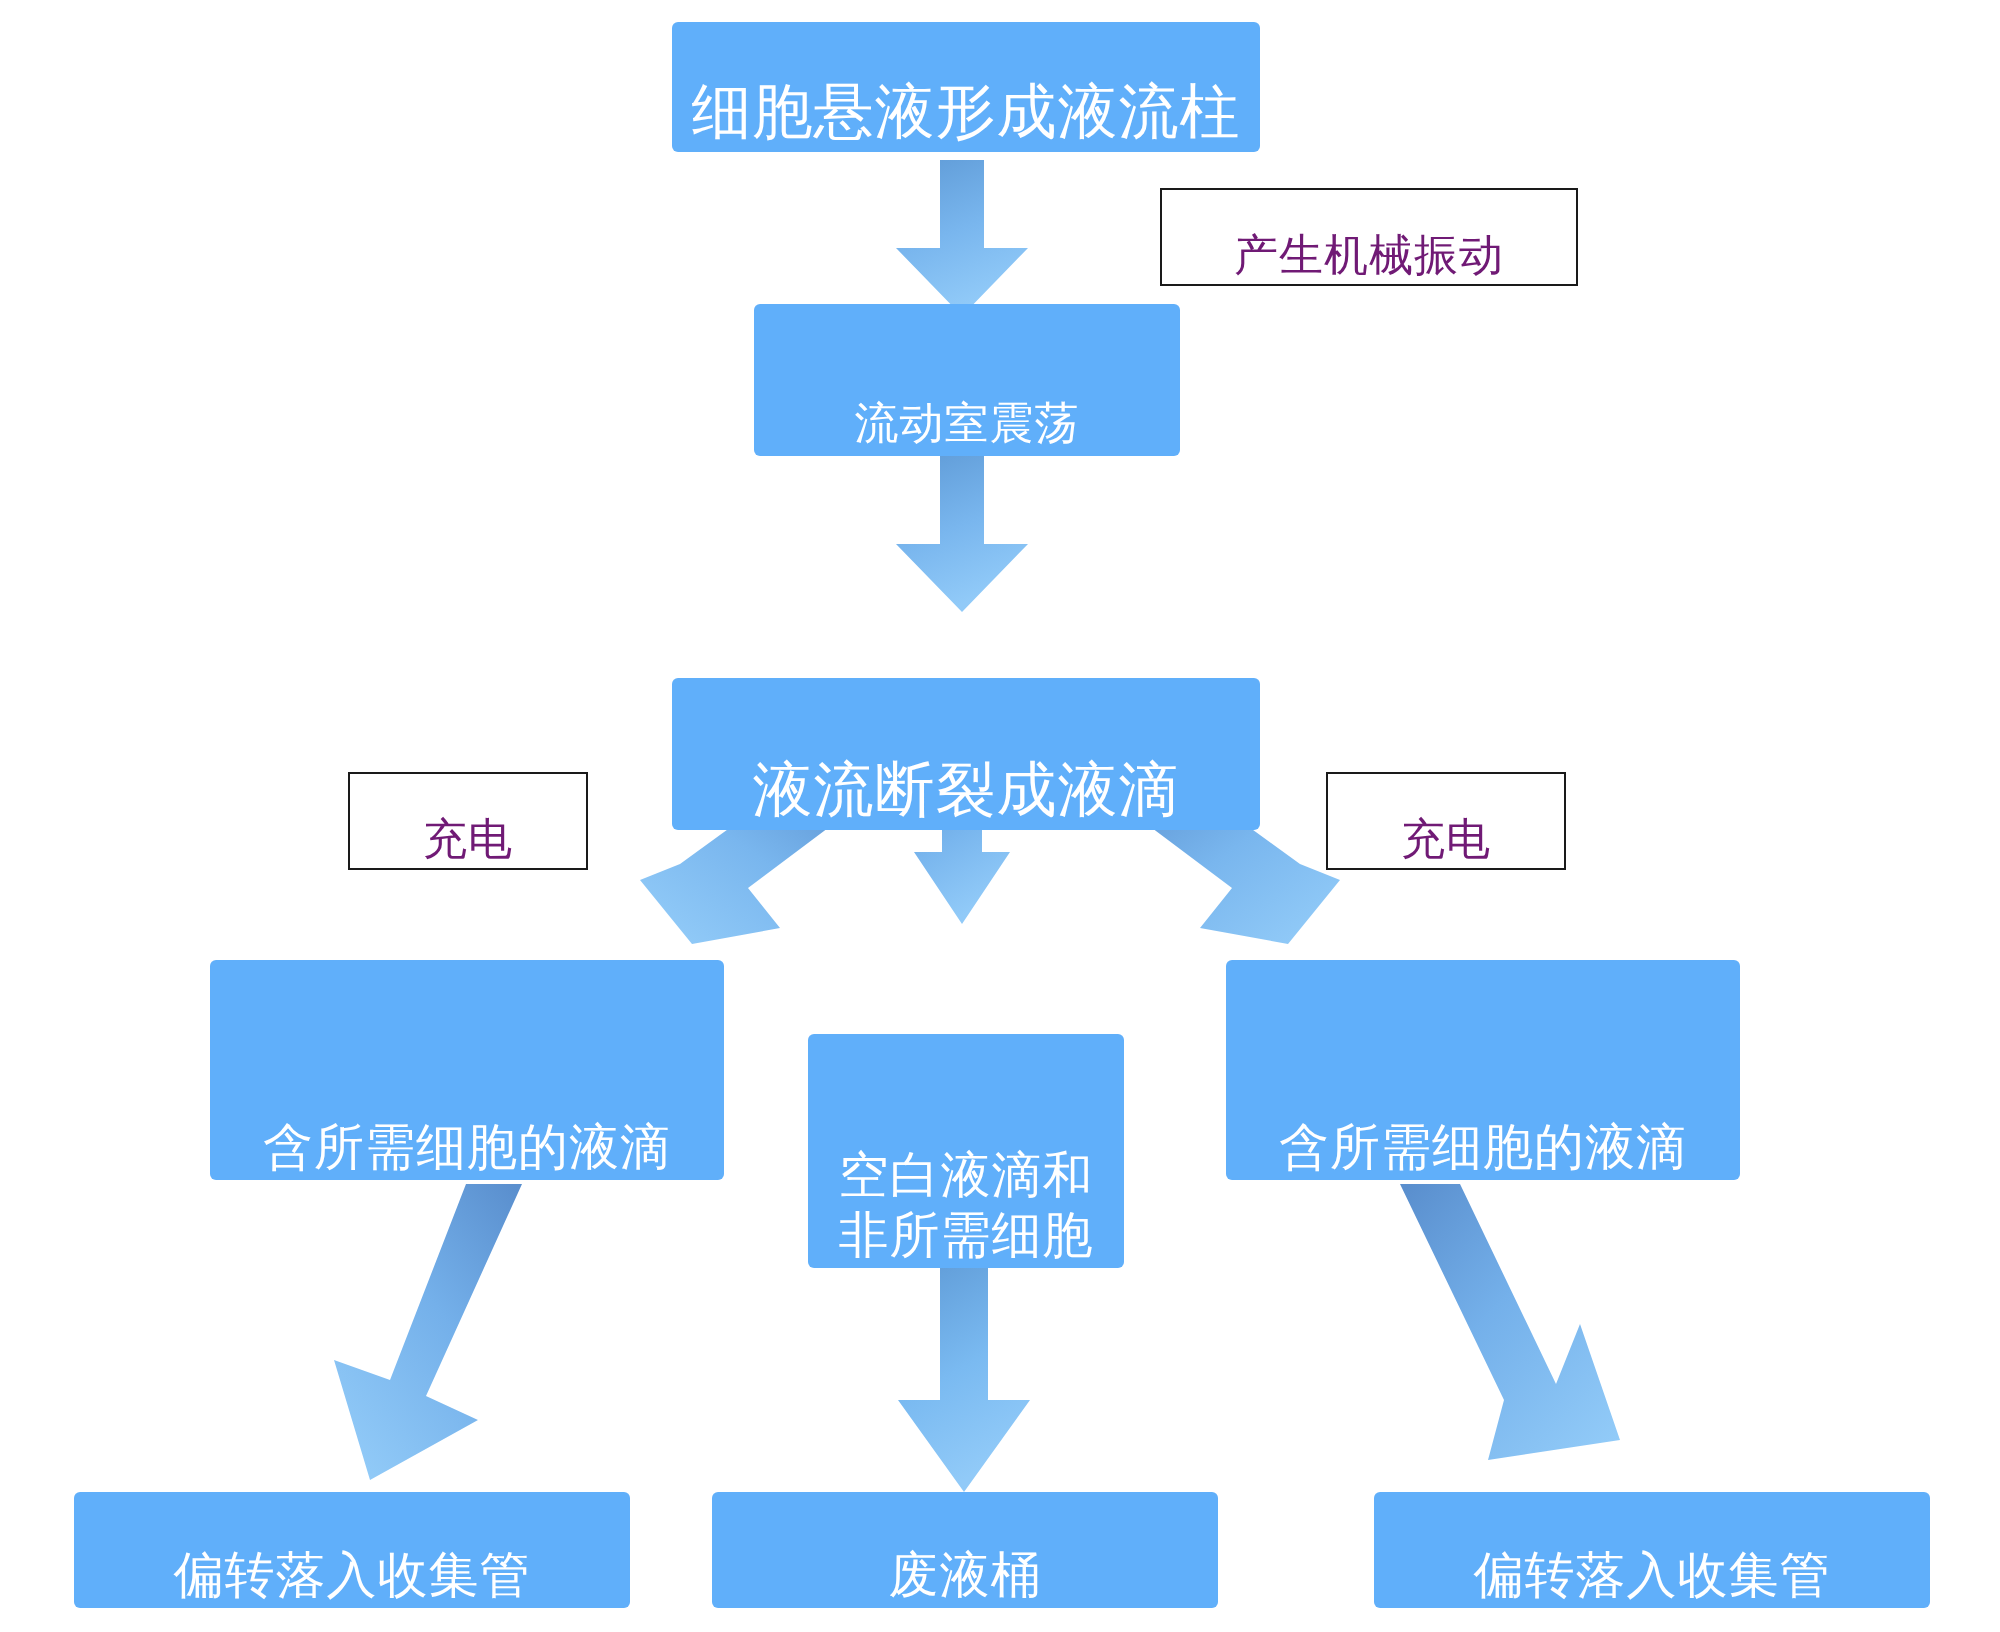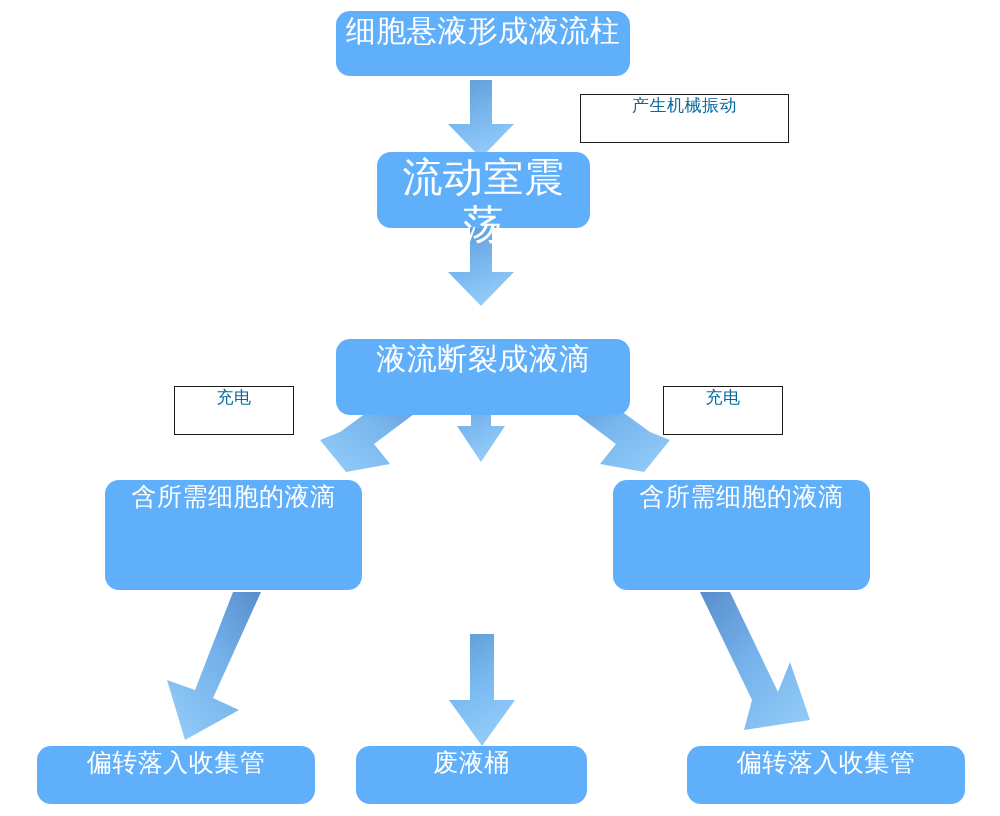--- a/index.html
+++ b/index.html
@@ -16,44 +16,44 @@
     width: 1000px;
     height: 816px;
     background: #ffffff;
     overflow: hidden;
   }
   
   .pbox {
     position: absolute;
     box-sizing: border-box;
     background: #60AFFA;
-    border-radius: 14px;
+    border-radius: 3px;
     color: #ffffff;
     display: flex;
-    align-items: flex-start;
+    align-items: flex-end;
     justify-content: center;
     text-align: center;
     line-height: 1.18;
     letter-spacing: 0.5px;
     font-weight: 400;
     padding: 2px 6px;
     -webkit-font-smoothing: antialiased;
   }
   
   .nbox {
     position: absolute;
     box-sizing: border-box;
     background: #ffffff;
     border: 1.6px solid #1a1a1a;
-    color: #0369a1;
+    color: #701a75;
     display: flex;
-    align-items: flex-start;
+    align-items: flex-end;
     justify-content: center;
     text-align: center;
-    font-size: 17px;
+    font-size: 22px;
     line-height: 1.2;
     letter-spacing: 0.5px;
   }
   
   .arrow {
     position: absolute;
     pointer-events: none;
   }
   .arrow svg { display: block; width: 100%; height: 100%; overflow: visible; }
 </style>
@@ -164,42 +164,45 @@
         </linearGradient>
       </defs>
       <polygon points="0,0 30,0 78,100 90,70 110,128 44,138 52,108" fill="url(#gdr2)"></polygon>
     </svg>
   </div>
 
   <div class="pbox" style="left:336px; top:11px; width:294px; height:65px; font-size:30px;">
     <span>细胞悬液形成液流柱</span>
   </div>
 
-  <div class="pbox" style="left:377px; top:152px; width:213px; height:76px; font-size:40px;">
+  <div class="pbox" style="left:377px; top:152px; width:213px; height:76px; font-size:22px;">
     <span>流动室震荡</span>
   </div>
 
   <div class="pbox" style="left:336px; top:307px; width:294px; height:76px; font-size:30px;margin-top:32px;">
     <span>液流断裂成液滴</span>
   </div>
 
   <div class="pbox" style="left:105px; top:480px; width:257px; height:110px; font-size:25px;">
     <span>含所需细胞的液滴</span>
   </div>
 
+  <div class="pbox" style="left:404px; top:517px; width:158px; height:117px; font-size:25px;">
+    <span>空白液滴和非所需细胞</span>
+  </div>
 
   <div class="pbox" style="left:613px; top:480px; width:257px; height:110px; font-size:25px;">
     <span>含所需细胞的液滴</span>
   </div>
 
   <div class="pbox" style="left:37px; top:746px; width:278px; height:58px; font-size:25px;">
     <span>偏转落入收集管</span>
   </div>
 
-  <div class="pbox" style="left:356px; top:746px; width:231px; height:58px; font-size:25px;">
+  <div class="pbox" style="left:356px; top:746px; width:253px; height:58px; font-size:25px;">
     <span>废液桶</span>
   </div>
 
   <div class="pbox" style="left:687px; top:746px; width:278px; height:58px; font-size:25px;">
     <span>偏转落入收集管</span>
   </div>
 
   <div class="nbox" style="left:580px; top:94px; width:209px; height:49px;">
     <span>产生机械振动</span>
   </div>

